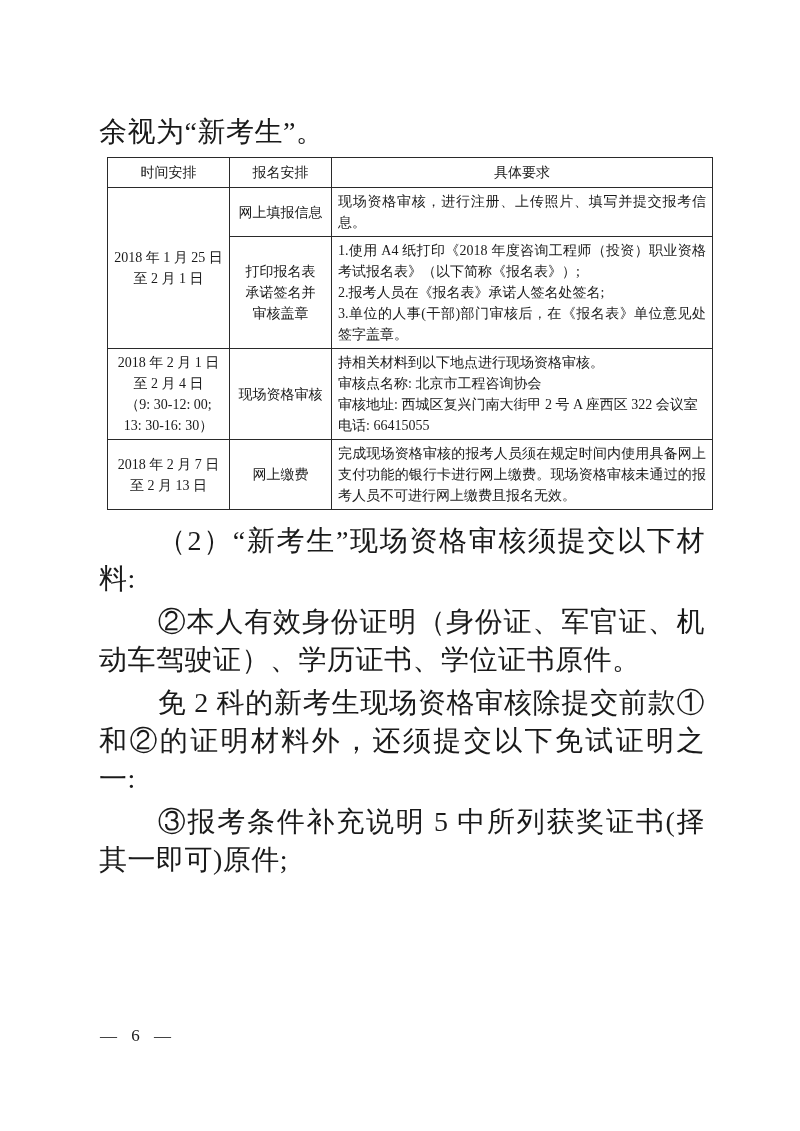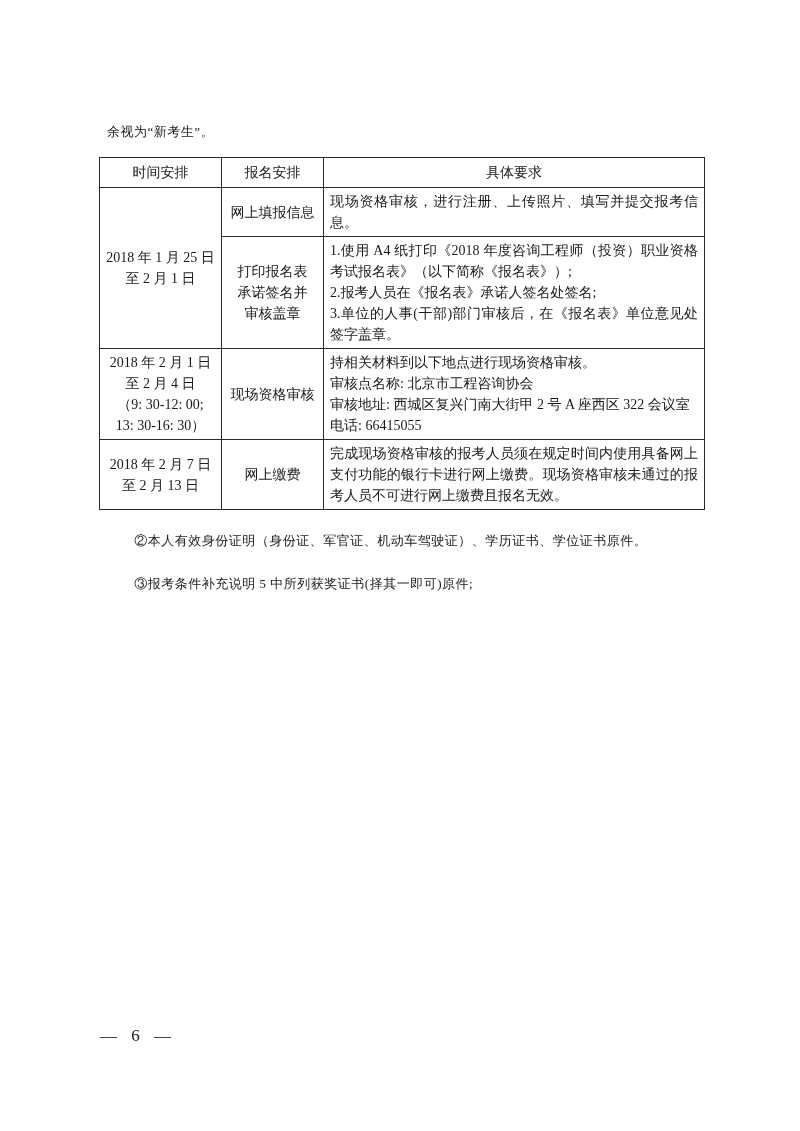--- a/index.html
+++ b/index.html
@@ -12,32 +12,32 @@
     font-family: "Liberation Serif", "DejaVu Serif", serif;
     overflow: hidden;
   }
   .content {
     position: absolute;
     left: 99px;
     top: 113px;
     width: 606px;
   }
   .para {
-    margin: 0 0 5px 8px;
-    font-size: 13px;
+    margin: 0 0 5px 0;
+    font-size: 28px;
     line-height: 38px;
     text-align: justify;
     letter-spacing: 0.5px;
   }
   .para.indent { text-indent: 2.1em; }
   .reg-table {
     width: 606px;
     border-collapse: collapse;
     table-layout: fixed;
-    margin: 6px 0 12px 0;
+    margin: 6px 0 12px 8px;
     font-size: 14px;
     line-height: 21px;
     color: #1a1a1a;
   }
   .reg-table th, .reg-table td {
     border: 1px solid #2a2a2a;
     padding: 3px 6px;
     vertical-align: middle;
     font-weight: normal;
   }
@@ -105,19 +105,21 @@
         </tr>
         <tr>
           <td class="cell-center pre">2018 年 2 月 7 日
 至 2 月 13 日</td>
           <td class="cell-center">网上缴费</td>
           <td class="cell-req">完成现场资格审核的报考人员须在规定时间内使用具备网上支付功能的银行卡进行网上缴费。现场资格审核未通过的报考人员不可进行网上缴费且报名无效。</td>
         </tr>
       </tbody>
     </table>
 
+    <p class="para indent">（2）“新考生”现场资格审核须提交以下材料:</p>
     <p class="para indent">②本人有效身份证明（身份证、军官证、机动车驾驶证）、学历证书、学位证书原件。</p>
+    <p class="para indent">免 2 科的新考生现场资格审核除提交前款①和②的证明材料外，还须提交以下免试证明之一:</p>
     <p class="para indent">③报考条件补充说明 5 中所列获奖证书(择其一即可)原件;</p>
 
   </div>
 
   <div class="footer">— 6 —</div>
 </div>
 
 </body></html>

